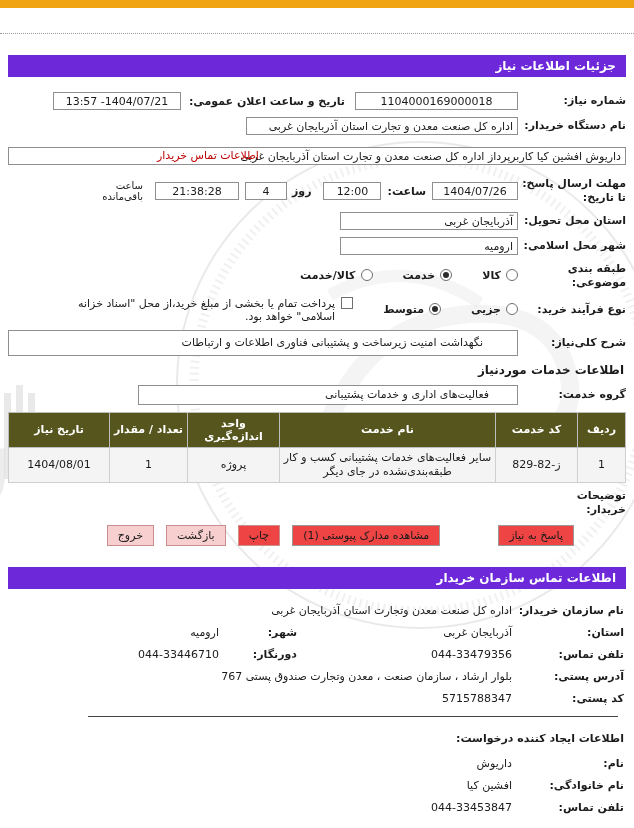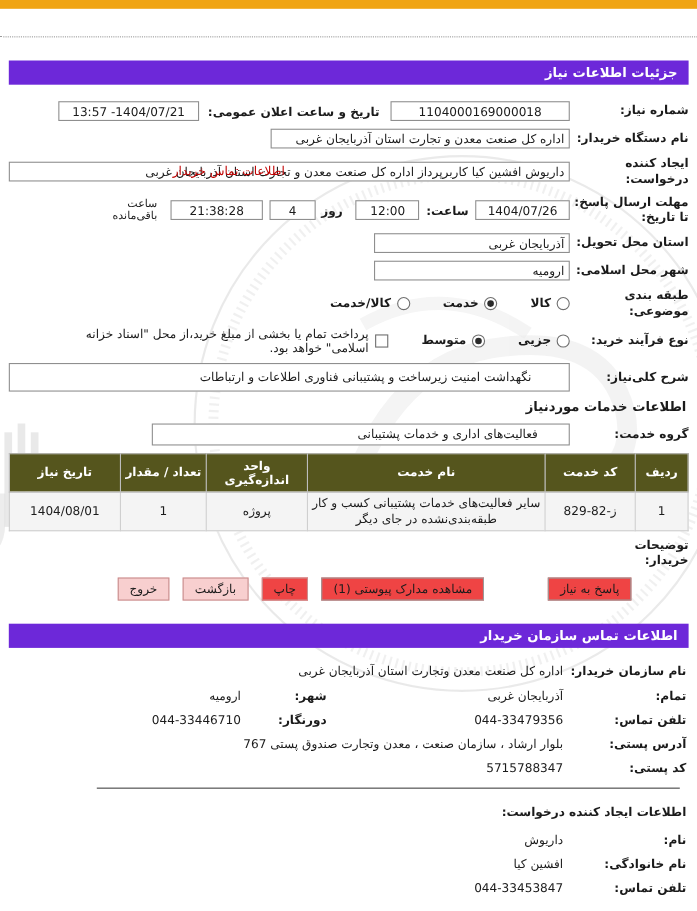--- a/index.html
+++ b/index.html
@@ -26,21 +26,21 @@
   .b-date{width:86px}
   .b-time{width:58px}
   .b-days{width:42px}
   .b-rem{width:84px}
   .b-prov{width:178px}
   .b-desc{flex:1;height:26px;padding:0 34px}
   .b-group{width:380px;padding:0 28px;height:20px}
   .b-note{flex:1;height:36px;line-height:16px;display:block;padding:2px 8px;white-space:normal}
   .contact-link{position:absolute;left:148px;top:1px;color:#c00000;white-space:nowrap;cursor:pointer;background:transparent}
   .mini{font-size:10px;width:60px;line-height:1.15;margin-right:6px;flex:none}
-  .opt{display:flex;align-items:center;margin-left:30px}
+  .opt{display:flex;align-items:flex-start;margin-left:30px}
   .opt .radio{margin-left:5px}
   .radio{width:12px;height:12px;border:1px solid #6f6f6f;border-radius:50%;background:#fff;flex:none;position:relative;display:inline-block}
   .radio.on::after{content:"";position:absolute;inset:2px;background:#2b2b2b;border-radius:50%}
   .checkbox{width:12px;height:12px;border:1px solid #6f6f6f;background:#fff;flex:none;margin-left:6px;display:inline-block}
   .stitle{font-weight:bold;margin:2px 10px 8px;font-size:12px}
   .tbl{width:calc(100% - 16px);margin:2px 8px 6px;border-collapse:collapse;table-layout:fixed}
   .tbl th{background:#55551d;color:#fff;font-size:11px;font-weight:bold;padding:4px 2px;border:1px solid #bdbdbd}
   .tbl td{background:#f4f4f4;font-size:11px;text-align:center;padding:3px;border:1px solid #cfcfcf;line-height:1.3}
   .note-row{align-items:center}
   .lc2{width:78px;flex:none;line-height:1.3}
@@ -92,21 +92,20 @@
       <span class="lb ml">تاریخ و ساعت اعلان عمومی:</span>
       <span class="box b-ann ctr num" dir="ltr">13:57 -1404/07/21</span>
     </div>
 
     <div class="row">
       <span class="lb lc">نام دستگاه خریدار:</span>
       <span class="box b-org">اداره کل صنعت معدن و تجارت استان آذربایجان غربی</span>
     </div>
 
     <div class="row" style="min-height:28px">
-      <span class="lb lc">ایجاد کننده درخواست:</span>
       <span class="box b-creator">
         <span>داریوش افشین کیا کاربرپرداز اداره کل صنعت معدن و تجارت استان آذربایجان غربی</span>
         <a class="contact-link">اطلاعات تماس خریدار</a>
       </span>
     </div>
 
     <div class="row" style="min-height:28px">
       <span class="lb lc">مهلت ارسال پاسخ: تا تاریخ:</span>
       <span class="box b-date ctr num" dir="ltr">1404/07/26</span>
       <span class="lb mx6">ساعت:</span>
@@ -215,21 +214,21 @@
     </div>
 
     <div class="bar">اطلاعات تماس سازمان خریدار</div>
 
     <div class="crow">
       <span class="cl">نام سازمان خریدار:</span>
       <span>اداره کل صنعت معدن وتجارت استان آذربایجان غربی</span>
     </div>
 
     <div class="crow">
-      <span class="cl">تمام:</span>
+      <span class="cl">استان:</span>
       <span class="cv1">آذربایجان غربی</span>
       <span class="cl2">شهر:</span>
       <span>ارومیه</span>
     </div>
 
     <div class="crow">
       <span class="cl">تلفن تماس:</span>
       <span class="cv1"><span class="num" dir="ltr">044-33479356</span></span>
       <span class="cl2">دورنگار:</span>
       <span class="num" dir="ltr">044-33446710</span>

